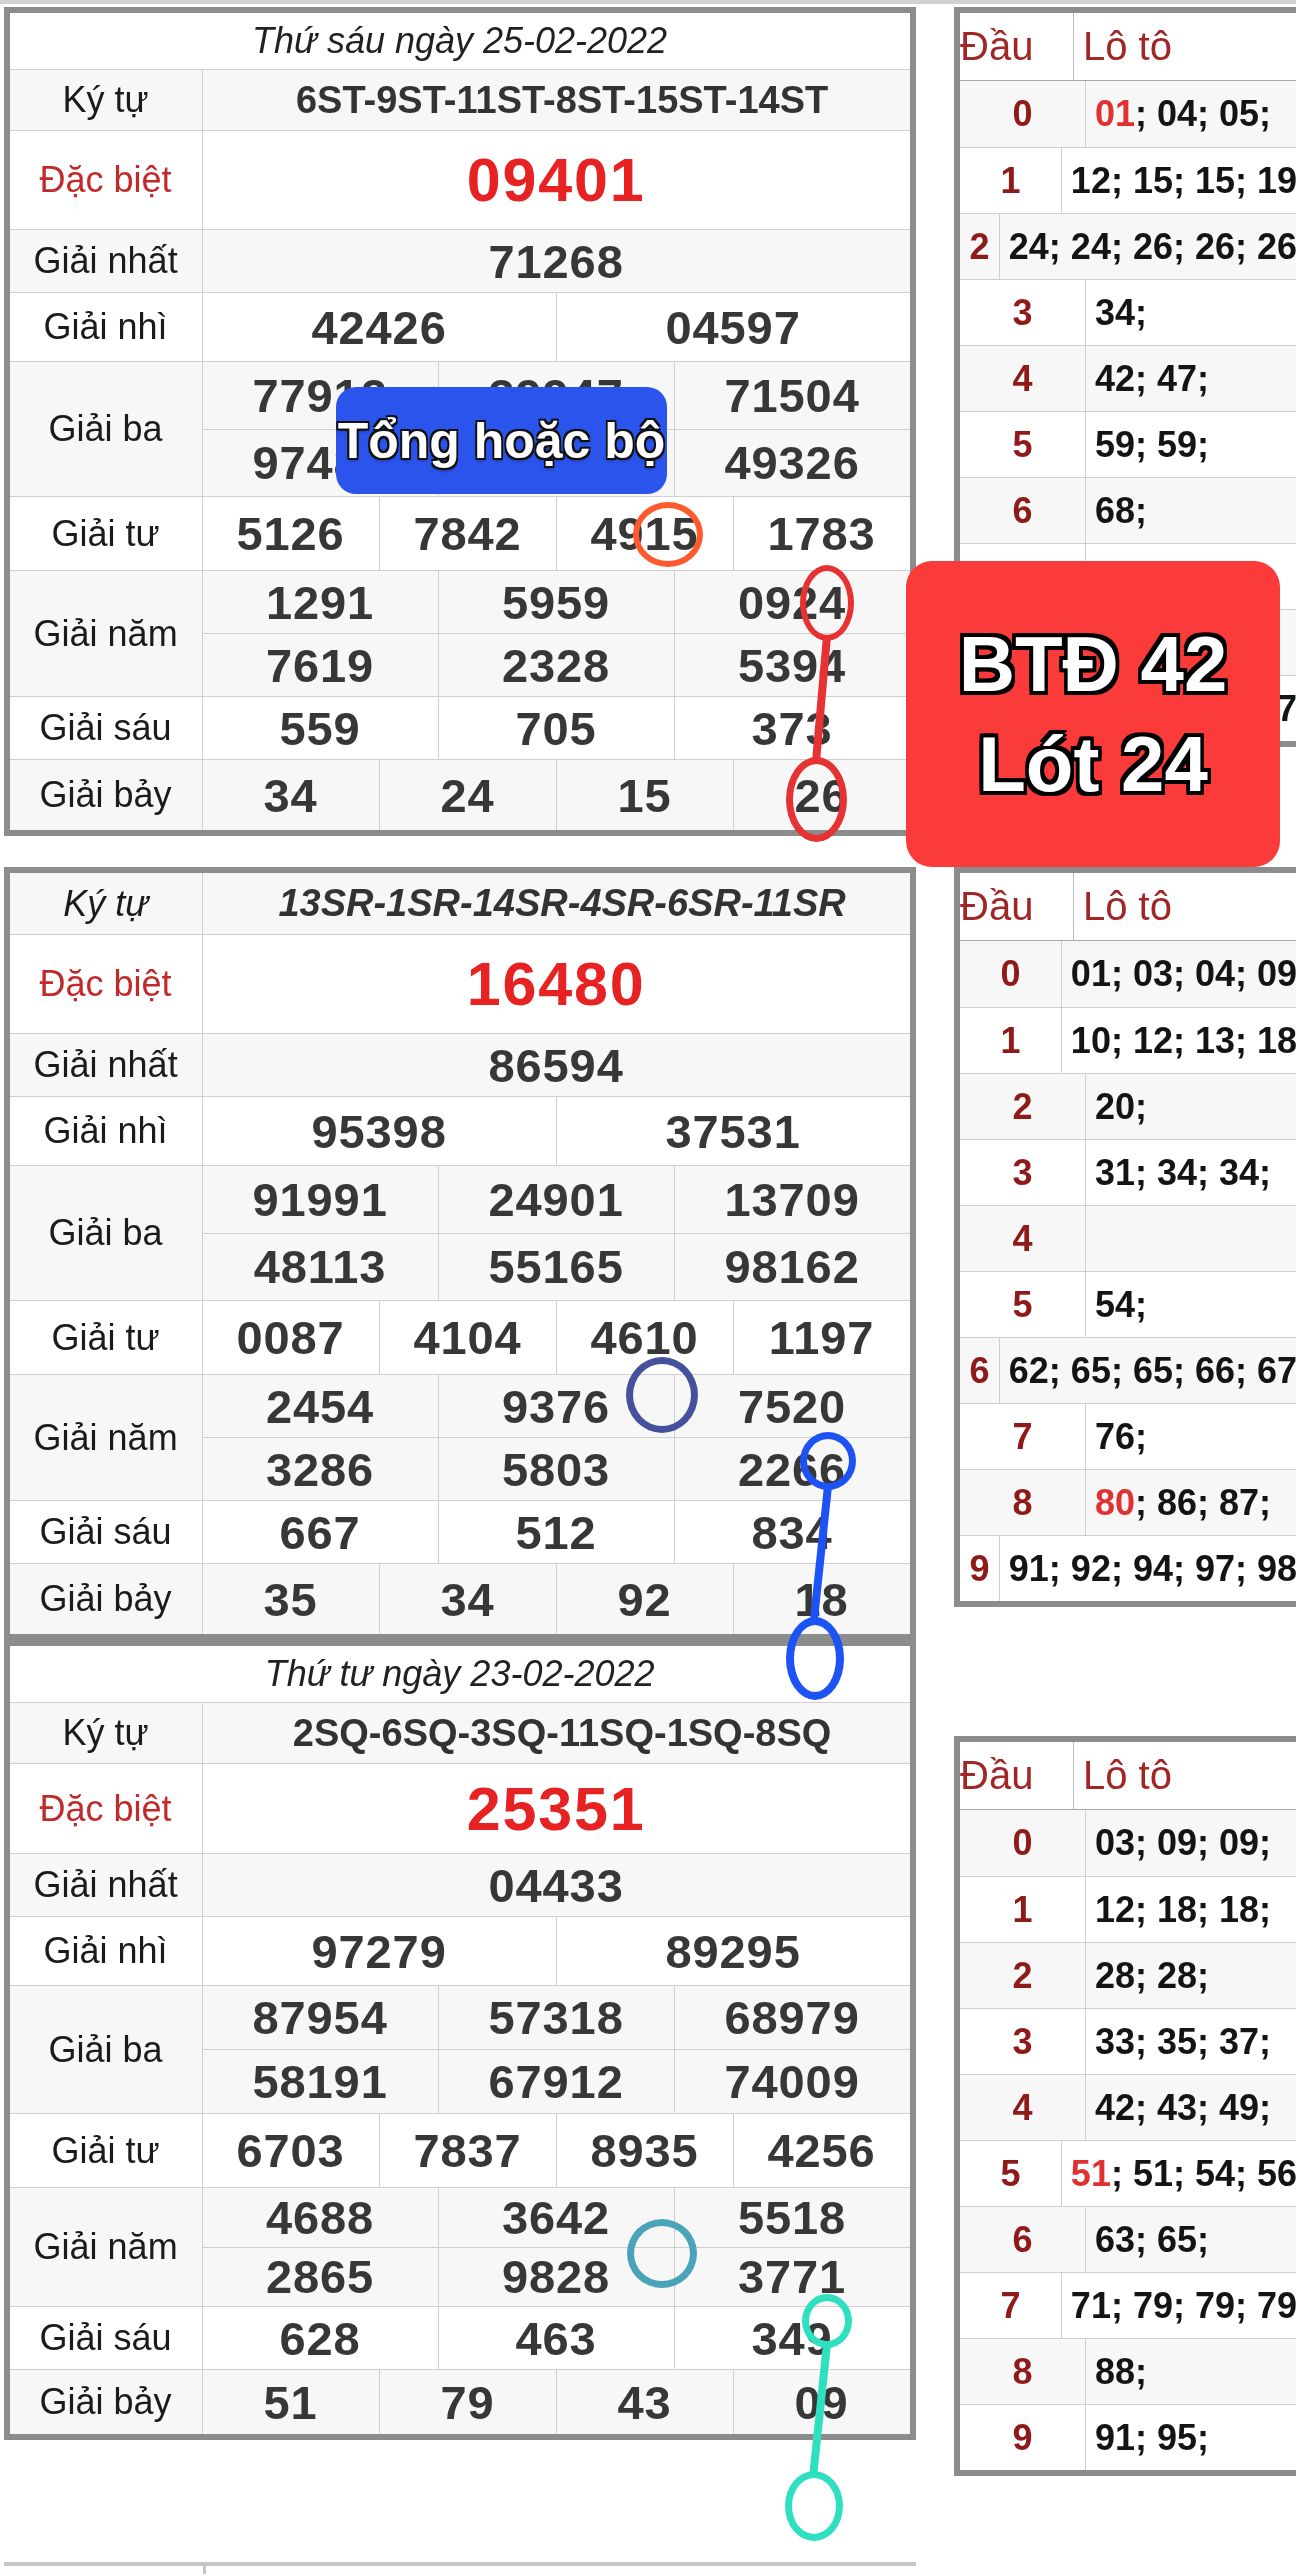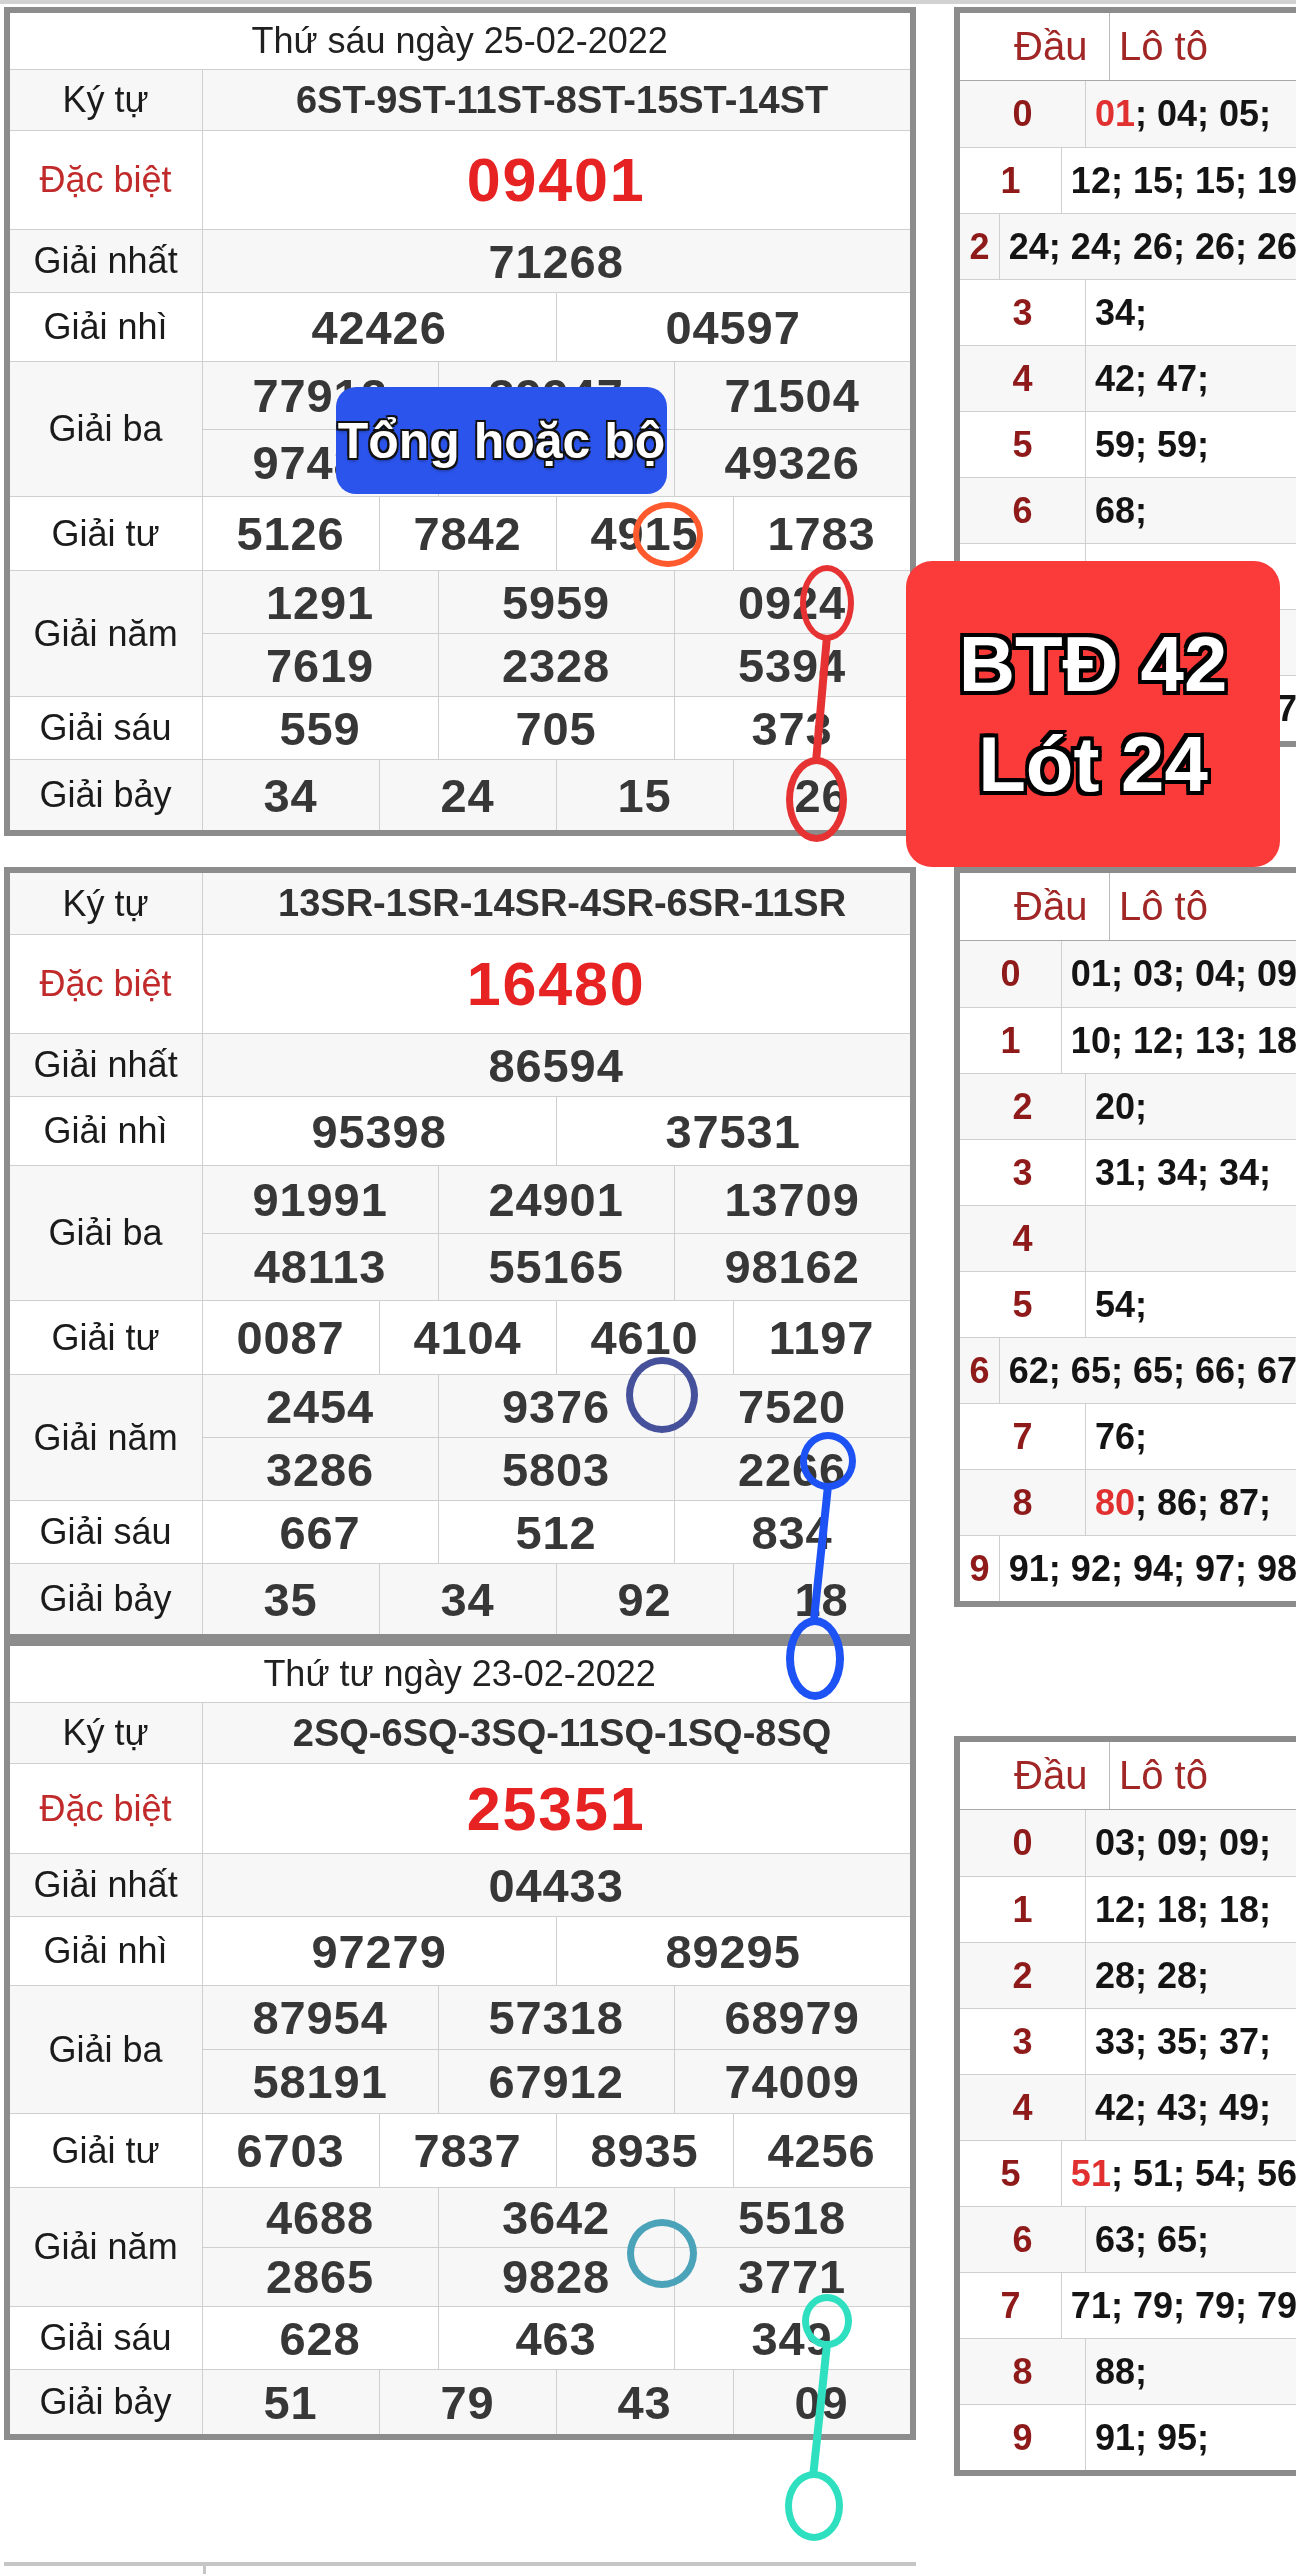--- a/index.html
+++ b/index.html
@@ -6,21 +6,21 @@
   *{box-sizing:border-box;}
   .canvas{position:relative;width:1296px;height:2576px;background:#fff;overflow:hidden;
           font-family:"Liberation Sans","DejaVu Sans",sans-serif;}
   
   .topline{position:absolute;left:0;top:0;width:1296px;height:3.6px;background:#d2d2d2;}
   .botline{position:absolute;left:3.6px;top:2562px;width:912px;height:3.6px;background:#c6c6c6;}
   .botstub{position:absolute;left:203px;top:2562px;width:2.7px;height:11.7px;background:#c6c6c6;}
   
   .ltable{position:absolute;left:3.6px;width:912px;border:6.3px solid var(--border,#8c8c8c);background:#fff;}
   .lrow{display:flex;border-top:0.9px solid var(--line,#cfcfcf);background:#fff;}
-  .lrow:first-child{border-top:none;}
+  .lrow:first-child{border-top:none;font-style:italic;}
   .lrow.alt{background:var(--alt_row,#f7f7f7);}
   .r-title{height:56px;align-items:center;justify-content:center;}
   .r-kytu{height:61px;gap:12px;} .r-db{height:99px;} .r-nhat{height:63px;} .r-nhi{height:69px;}
   .r-ba{height:135px;} .r-tu{height:74px;} .r-nam{height:126px;} .r-sau{height:63px;} .r-bay{height:71px;}
   .compact .r-db{height:90px;} .compact .r-ba{height:128px;} .compact .r-nam{height:119px;} .compact .r-bay{height:65px;}
   .title{font-size:36px;color:#212121;}
   .lab{width:193px;border-right:0.9px solid var(--line,#cfcfcf);display:flex;align-items:center;justify-content:center;
        font-size:36px;color:var(--label_ink,#1b1b1b);text-align:center;}
   .lab-red{color:var(--label_red,#c12a2a);}
   .vwrap{flex:1;display:flex;}
@@ -30,21 +30,21 @@
   .stack{flex:1;display:flex;flex-direction:column;}
   .srow{flex:1;display:flex;}
   .srow + .srow{border-top:0.9px solid var(--line,#cfcfcf);}
   .kytu{font-size:38px;font-weight:bold;color:#333;}
   .db{font-size:61px;font-weight:bold;color:var(--special_red,#e62222);letter-spacing:1.8px;}
   .num{font-size:47px;font-weight:bold;color:var(--ink,#373737);letter-spacing:0.9px;}
   
   .rtable{position:absolute;left:954px;width:361px;border:6.3px solid var(--border,#8c8c8c);background:#fff;}
   .rheader{height:68px;display:flex;align-items:center;border-bottom:1.8px solid #a8a8a8;background:#fff;}
   .rh{font-size:40px;color:var(--maroon_header,#a12626);}
-  .rh-dau{width:114px;padding-left:18px;align-self:stretch;display:flex;align-items:center;border-right:0.9px solid #bbb;margin-left:36px;}
+  .rh-dau{width:114px;align-self:stretch;display:flex;align-items:center;border-right:0.9px solid #bbb;}
   .rh-loto{padding-left:9px;}
   .rrow{height:66px;display:flex;background:#fff;border-top:0.9px solid var(--line,#cfcfcf);}
   .rrow:nth-of-type(2){border-top:none;}
   .rrow.alt{background:var(--alt_row,#f7f7f7);}
   .dau{width:126px;border-right:0.9px solid var(--line,#cfcfcf);display:flex;align-items:center;justify-content:center;
        font-size:36px;font-weight:bold;color:var(--maroon_digit,#8e1a1a);}
   .loto{flex:1;display:flex;align-items:center;padding-left:9px;white-space:nowrap;
         font-size:36px;font-weight:bold;color:var(--loto_ink,#141414);}
   .lred{color:var(--loto_red,#e03030);}
   

